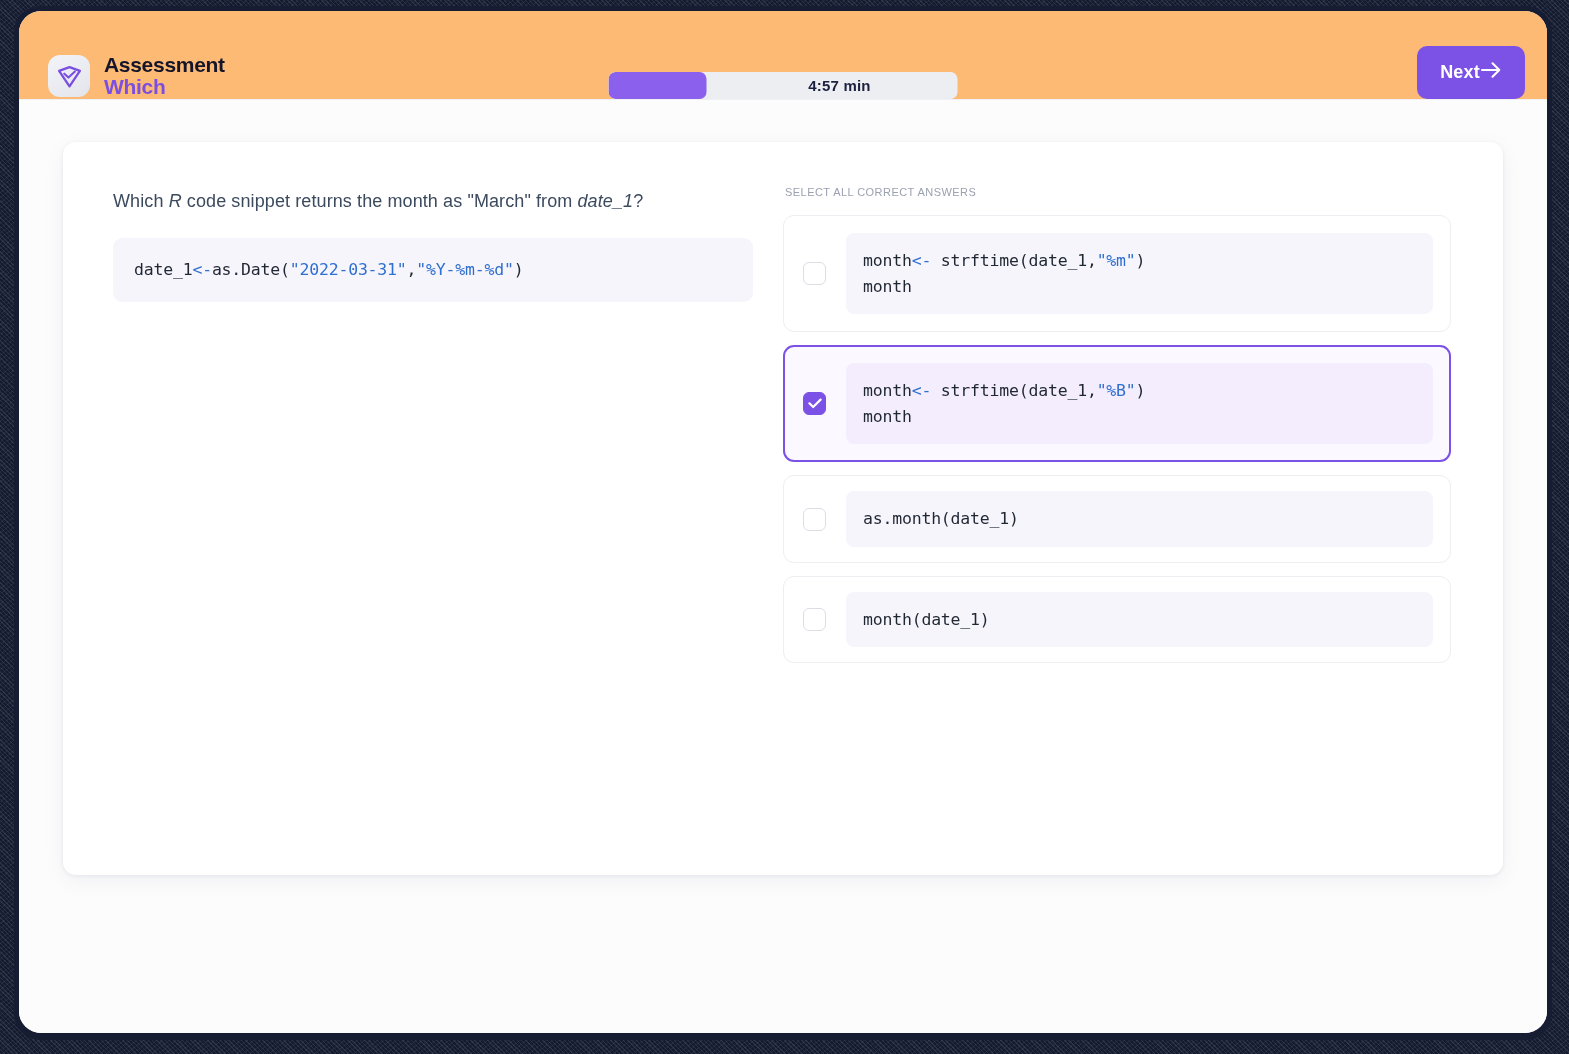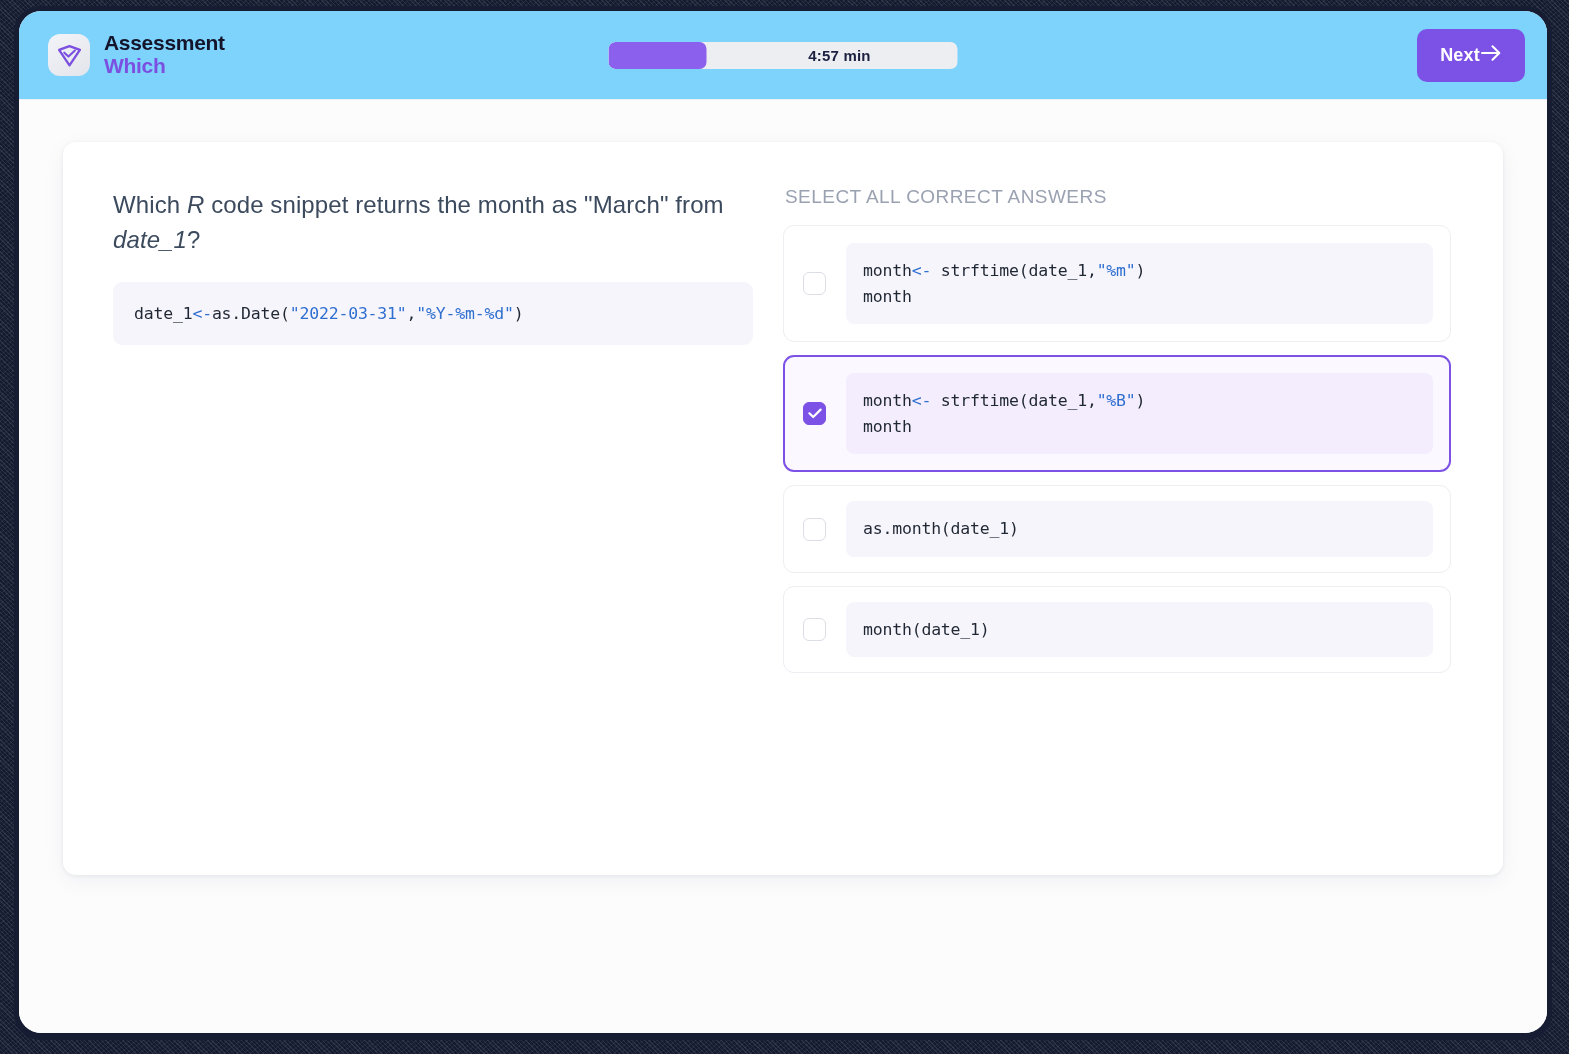--- a/index.html
+++ b/index.html
@@ -46,24 +46,24 @@
     border-radius: 22px;
     overflow: hidden;
     display: flex;
     flex-direction: column;
   }
 
   
   .header {
     height: 89px;
     flex: 0 0 89px;
-    background: #7dd3fc;
+    background: #fdba74;
     border-bottom: 1px solid #eef0f4;
     display: flex;
-    align-items: center;
+    align-items: flex-end;
     padding: 0 22px 0 29px;
     position: relative;
   }
 
   .brand {
     display: flex;
     align-items: center;
     gap: 14px;
   }
 
@@ -167,21 +167,21 @@
     width: 50%;
     padding: 0 30px 0 50px;
   }
 
   .col-right {
     width: 50%;
     padding: 0 52px 0 0;
   }
 
   .question {
-    font-size: 24px;
+    font-size: 18px;
     color: #3c4a5e;
     line-height: 1.45;
     letter-spacing: .1px;
     margin-top: 5px;
   }
   .question i { font-style: italic; }
 
   .code-block {
     margin-top: 24px;
     background: #f7f5fc;
@@ -192,21 +192,21 @@
     color: #1f2733;
     line-height: 1.55;
     letter-spacing: -0.2px;
     white-space: pre;
   }
 
   .tok-str { color: #2f6fd0; }
   .tok-op  { color: #2f6fd0; }
 
   .answers-label {
-    font-size: 19px;
+    font-size: 11px;
     color: #9aa1b1;
     letter-spacing: .45px;
     margin: 3px 0 17px 2px;
   }
 
   .option {
     border: 1px solid #edeef2;
     border-radius: 11px;
     background: #ffffff;
     display: flex;

